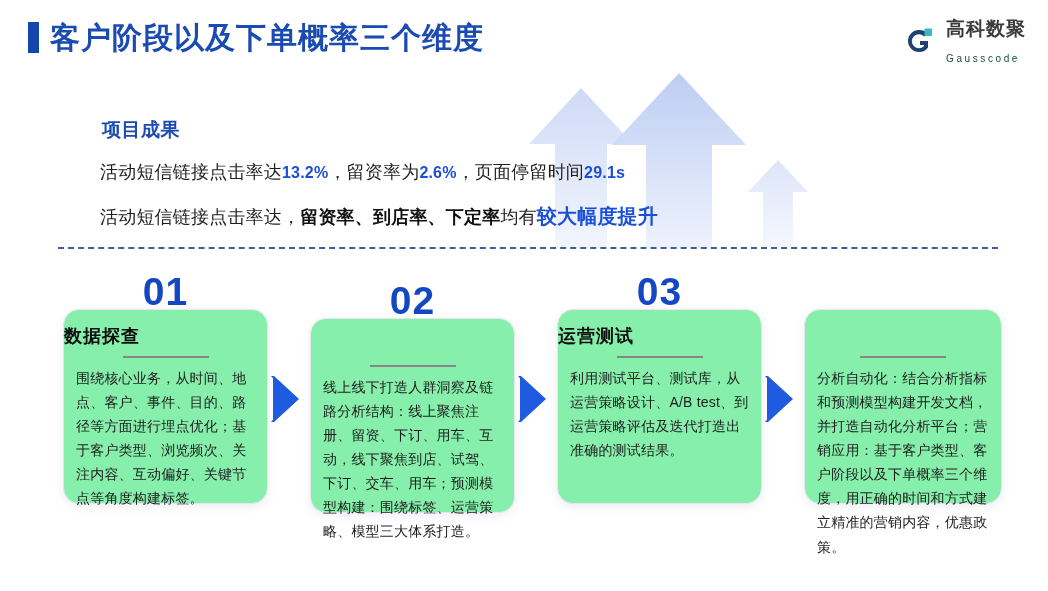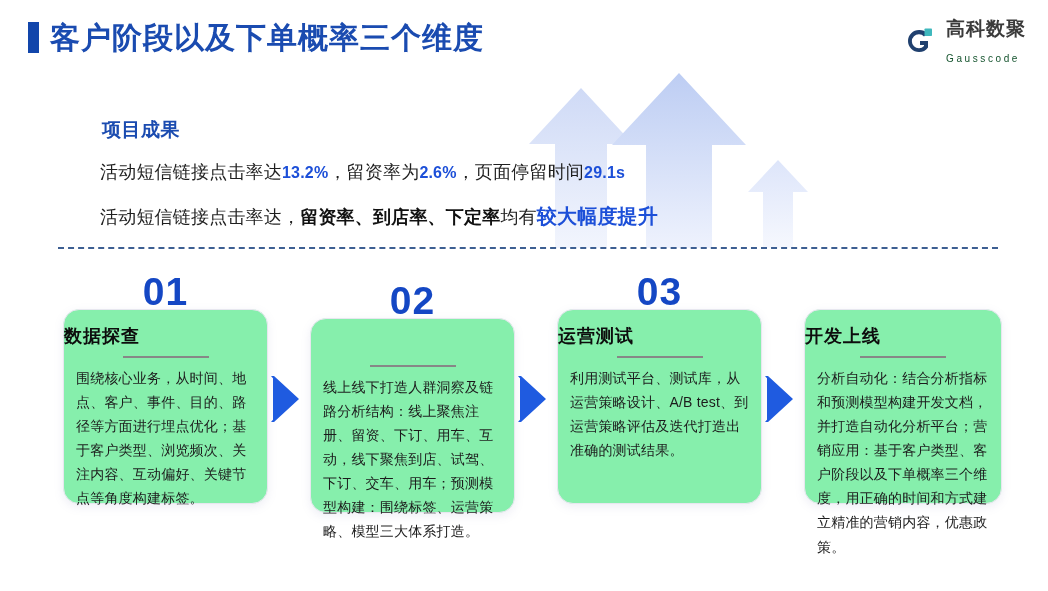--- a/index.html
+++ b/index.html
@@ -283,21 +283,20 @@
   </div>
 
   <div class="step-card" id="card-3">
     <div class="step-num">03</div>
     <div class="step-title">运营测试</div>
     <div class="step-rule"></div>
     <div class="step-body">利用测试平台、测试库，从运营策略设计、A/B test、到运营策略评估及迭代打造出准确的测试结果。</div>
   </div>
 
   <div class="step-card" id="card-4">
-    <div class="step-title">开发上线</div>
     <div class="step-rule"></div>
     <div class="step-body">分析自动化：结合分析指标和预测模型构建开发文档，并打造自动化分析平台；营销应用：基于客户类型、客户阶段以及下单概率三个维度，用正确的时间和方式建立精准的营销内容，优惠政策。</div>
   </div>
 
   <svg class="chevron" id="chevron-1" viewBox="0 0 28 46">
     <path d="M3 0 L28 23 L3 46 L0 46 L20 23 L0 0 Z" fill="#1f5be0"></path>
     <path d="M2 1 L26 23 L2 45 L2 1 Z" fill="#1f5be0"></path>
   </svg>
 
   <svg class="chevron" id="chevron-2" viewBox="0 0 28 46">

